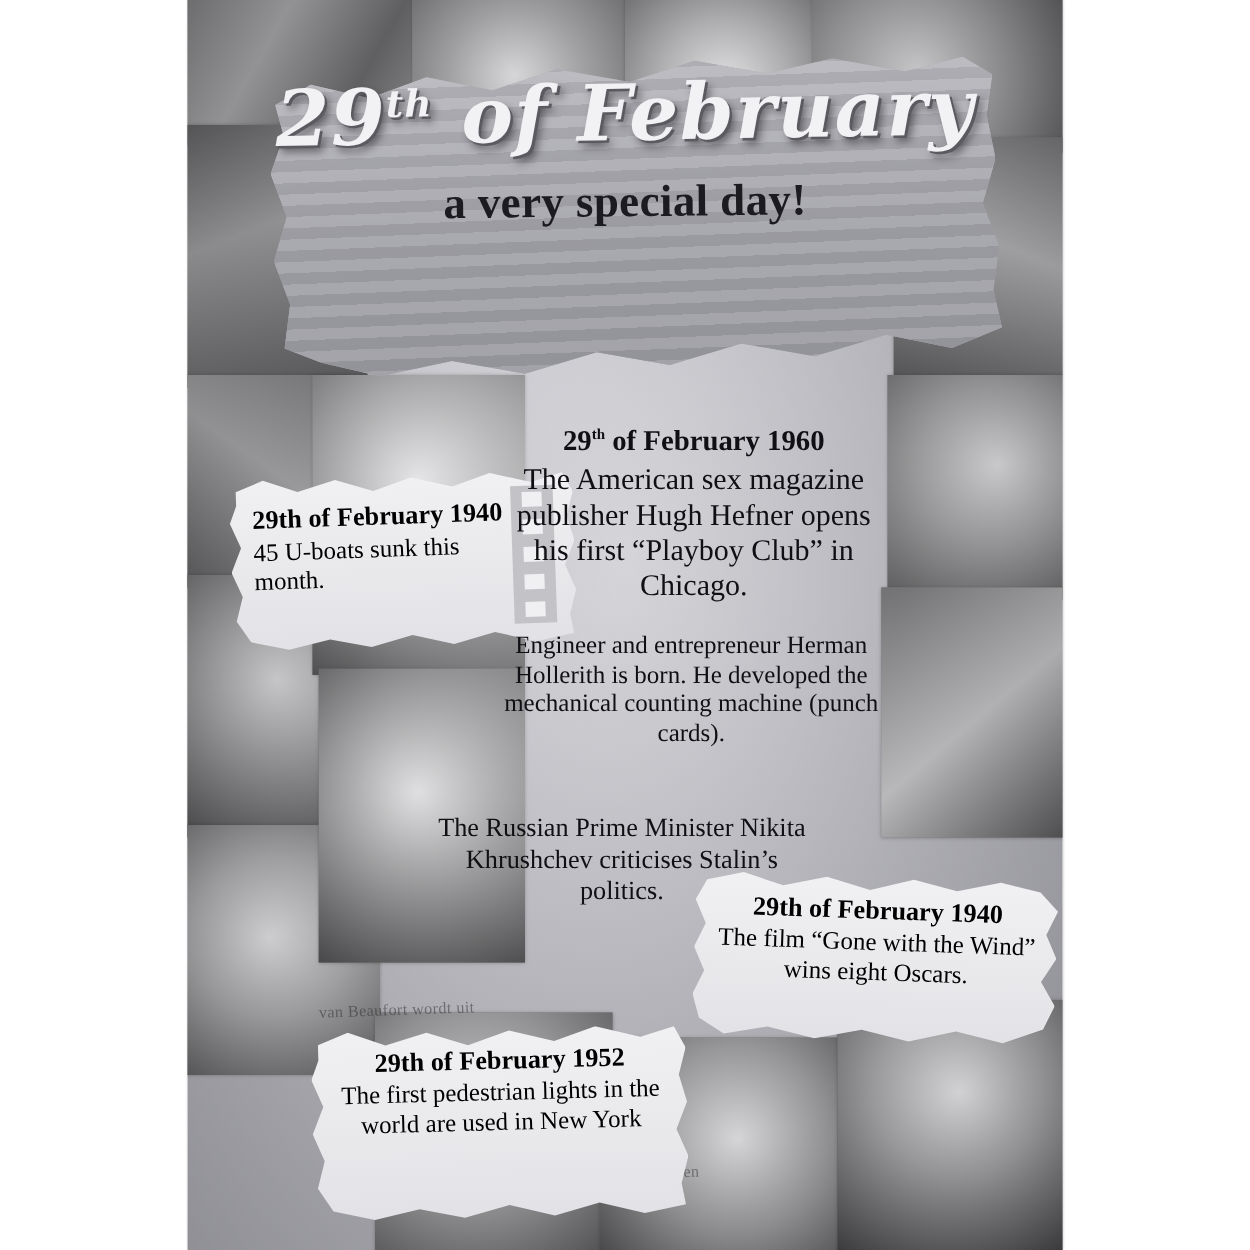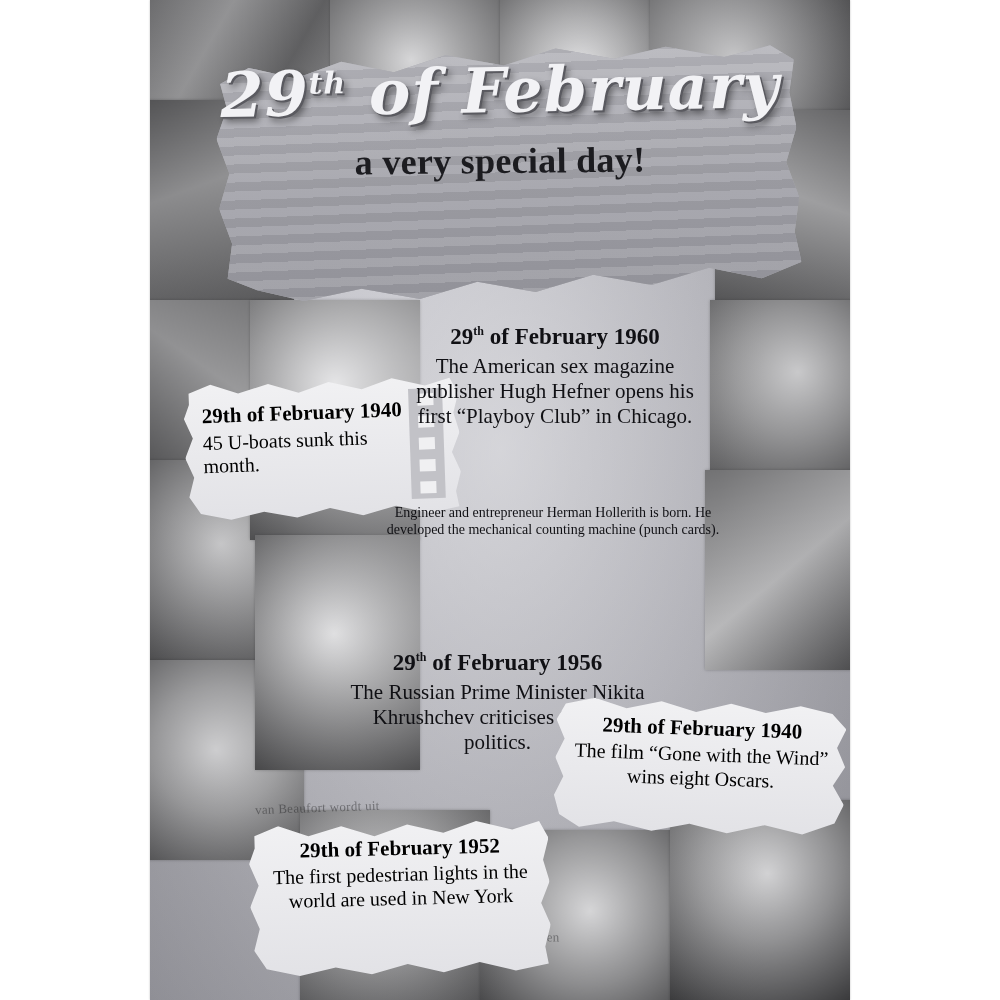--- a/index.html
+++ b/index.html
@@ -206,29 +206,29 @@
     text-align: center;
   }
 
   
   .note-1960 {
     left: 255px; top: 320px; width: 300px; height: 190px;
     background: transparent;
     box-shadow: none;
     padding: 0;
   }
-  .note-1960 .nh { font-size: 23px; margin-top: 4px; }
-  .note-1960 .nb { font-size: 21px; }
+  .note-1960 .nh { font-size: 23px; margin-top: 20px; }
+  .note-1960 .nb { font-size: 24px; }
 
   .note-1860 {
     left: 228px; top: 505px; width: 350px; height: 150px;
     background: transparent; box-shadow: none; padding: 0;
   }
   .note-1860 .nh { font-size: 23px; }
-  .note-1860 .nb { font-size: 14px; }
+  .note-1860 .nb { font-size: 20px; }
 
   .note-1956 {
     left: 200px; top: 650px; width: 295px; height: 150px;
     background: transparent; box-shadow: none; padding: 0;
   }
   .note-1956 .nh { font-size: 23px; }
   .note-1956 .nb { font-size: 21px; }
 
   .scrap {
     position: absolute;
@@ -364,23 +364,20 @@
         <span>29</span><span class="sup">th</span><span> of February 1960</span>
       </div>
       <div class="nb">The American sex magazine publisher Hugh Hefner opens his first “Playboy Club” in Chicago.</div>
     </div>
 
     <div class="note note-1860">
       <div class="nb">Engineer and entrepreneur Herman Hollerith is born. He developed the mechanical counting machine (punch cards).</div>
     </div>
 
     <div class="note note-1956">
-      <div class="nh">
-        <span>29</span><span class="sup">th</span><span> of February 1956</span>
-      </div>
       <div class="nb">The Russian Prime Minister Nikita Khrushchev criticises Stalin’s politics.</div>
     </div>
 
     <div class="scrap torn-b scrap-1940b">
       <div class="txt">
         <div class="nh">
           <span>29</span><span class="sup">th</span><span> of February 1940</span>
         </div>
         <div class="nb">The film “Gone with the Wind” wins eight Oscars.</div>
       </div>

